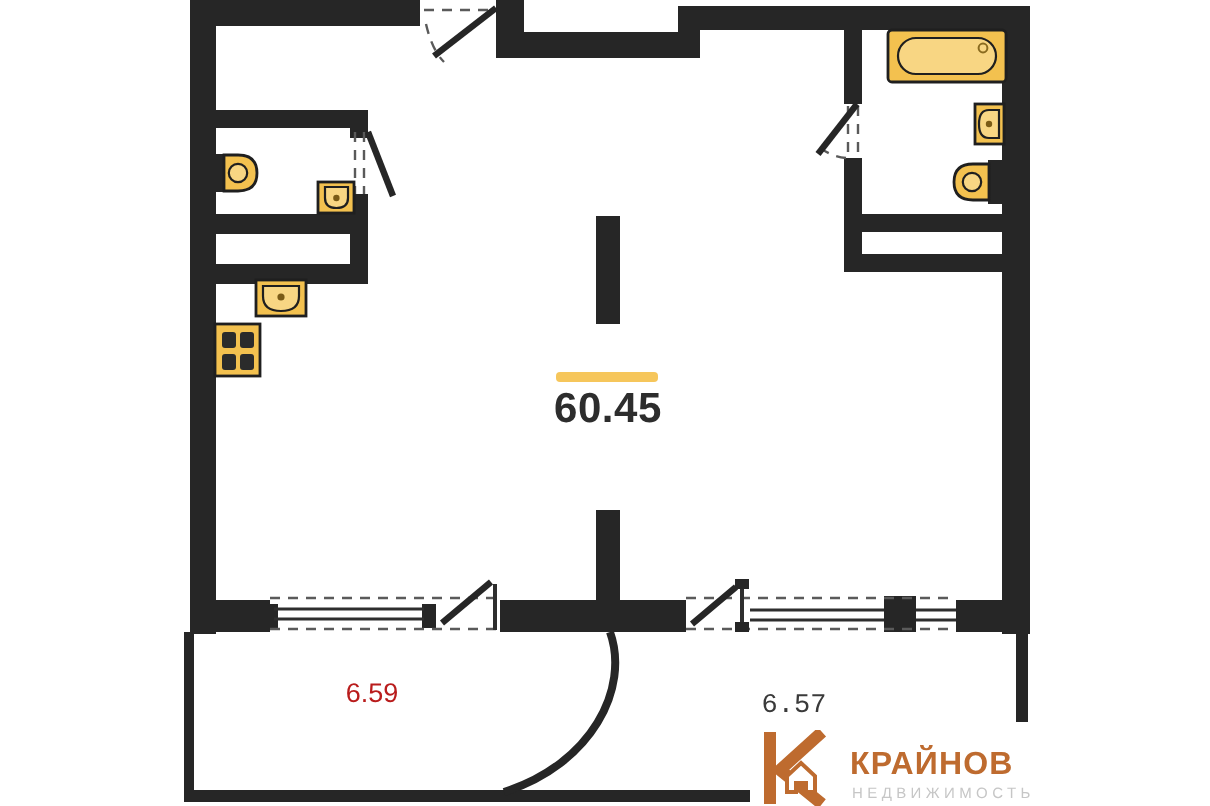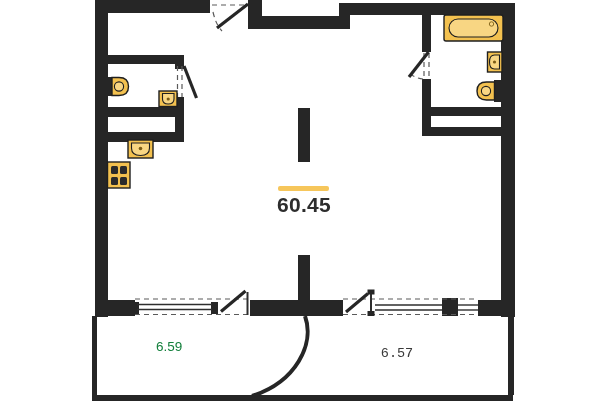--- a/index.html
+++ b/index.html
@@ -19,21 +19,21 @@
   .glass{stroke:#2e2e2e;stroke-width:1.4;fill:none;}
   .gold{fill:var(--gold);stroke:#1f1f1f;stroke-width:1.4;}
   .gold2{fill:var(--gold2);stroke:#1f1f1f;stroke-width:1.1;}
   .burner{fill:#2b2b2b;}
   .curve{stroke:var(--wall);stroke-width:4;fill:none;}
   .lbl{position:absolute;color:var(--label);}
   #area-underline{position:absolute;left:278px;top:186px;width:51px;height:5px;
     background:var(--accent);border-radius:2px;}
   #area-main{left:269px;top:193px;width:70px;text-align:center;
     font-size:21px;font-weight:bold;letter-spacing:0.3px;}
-  #area-b1{left:156px;top:339px;width:60px;text-align:left;font-size:13.5px;color:#15803d;}
+  #area-b1{left:156px;top:339px;width:60px;text-align:center;font-size:13.5px;color:#b91c1c;}
   #area-b2{left:367px;top:346px;width:60px;text-align:center;font-size:13.5px;color:#3a3a3a;font-family:Liberation Mono, monospace;}
   #logo{position:absolute;left:375px;top:361px;width:148px;height:42px;background:#ffffff;}
   #logo-icon{position:absolute;left:4px;top:4px;}
   #logo-brand{position:absolute;left:50px;top:13px;font-size:16px;font-weight:bold;
     color:var(--bronze);letter-spacing:0.6px;white-space:nowrap;}
   #logo-tagline{position:absolute;left:51px;top:31px;font-size:7.5px;
     color:var(--gray);letter-spacing:2.2px;white-space:nowrap;}
 </style>
 </head>
 <body>
@@ -162,14 +162,23 @@
       <path class="gold" d="M 494.5 82 H 486.5 Q 477 82 477 91 Q 477 100 486.5 100 H 494.5 Z"></path>
       <circle class="gold2" cx="486" cy="91" r="4.6"></circle>
     </g>
   </svg>
 
   <div id="area-underline"></div>
   <div id="area-main" class="lbl">60.45</div>
   <div id="area-b1" class="lbl">6.59</div>
   <div id="area-b2" class="lbl">6.57</div>
 
+  <div id="logo">
+    <svg id="logo-icon" width="38" height="38" viewBox="0 0 36 38">
+      <rect x="2" y="1" width="6" height="36" fill="var(--bronze)"></rect>
+      <path d="M 31 1 L 10 20 L 31 37" stroke="var(--bronze)" stroke-width="6" fill="none"></path>
+      <path d="M 13.5 31 V 23 L 20.5 16.5 L 27.5 23 V 31 H 23 V 26.5 H 18 V 31 Z" fill="#ffffff" stroke="var(--bronze)" stroke-width="2"></path>
+    </svg>
+    <div id="logo-brand">КРАЙНОВ</div>
+    <div id="logo-tagline">НЕДВИЖИМОСТЬ</div>
+  </div>
 
 </div>
 
 </body></html>

